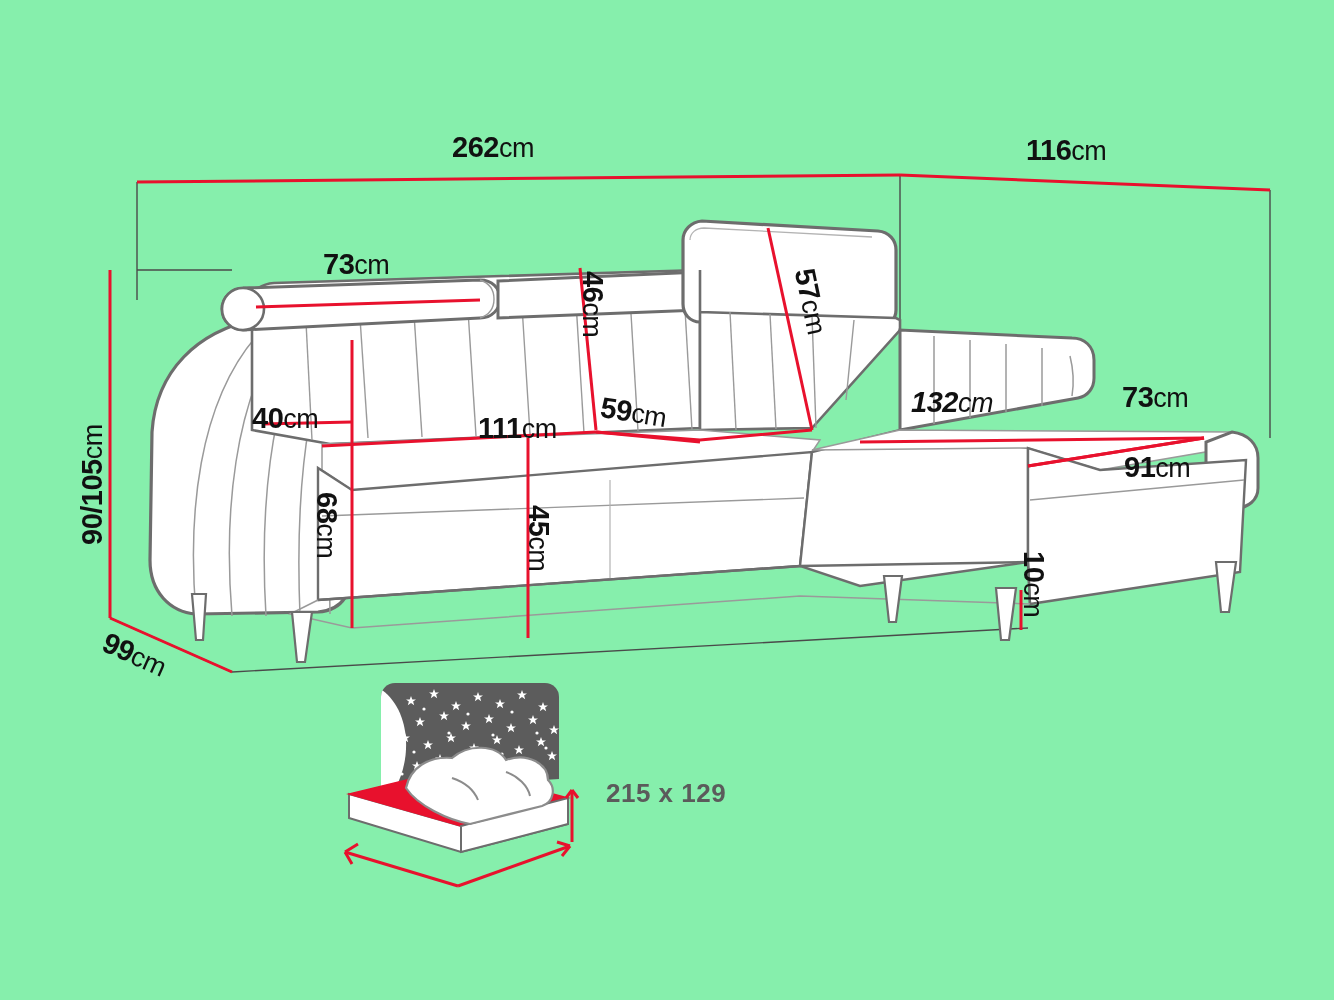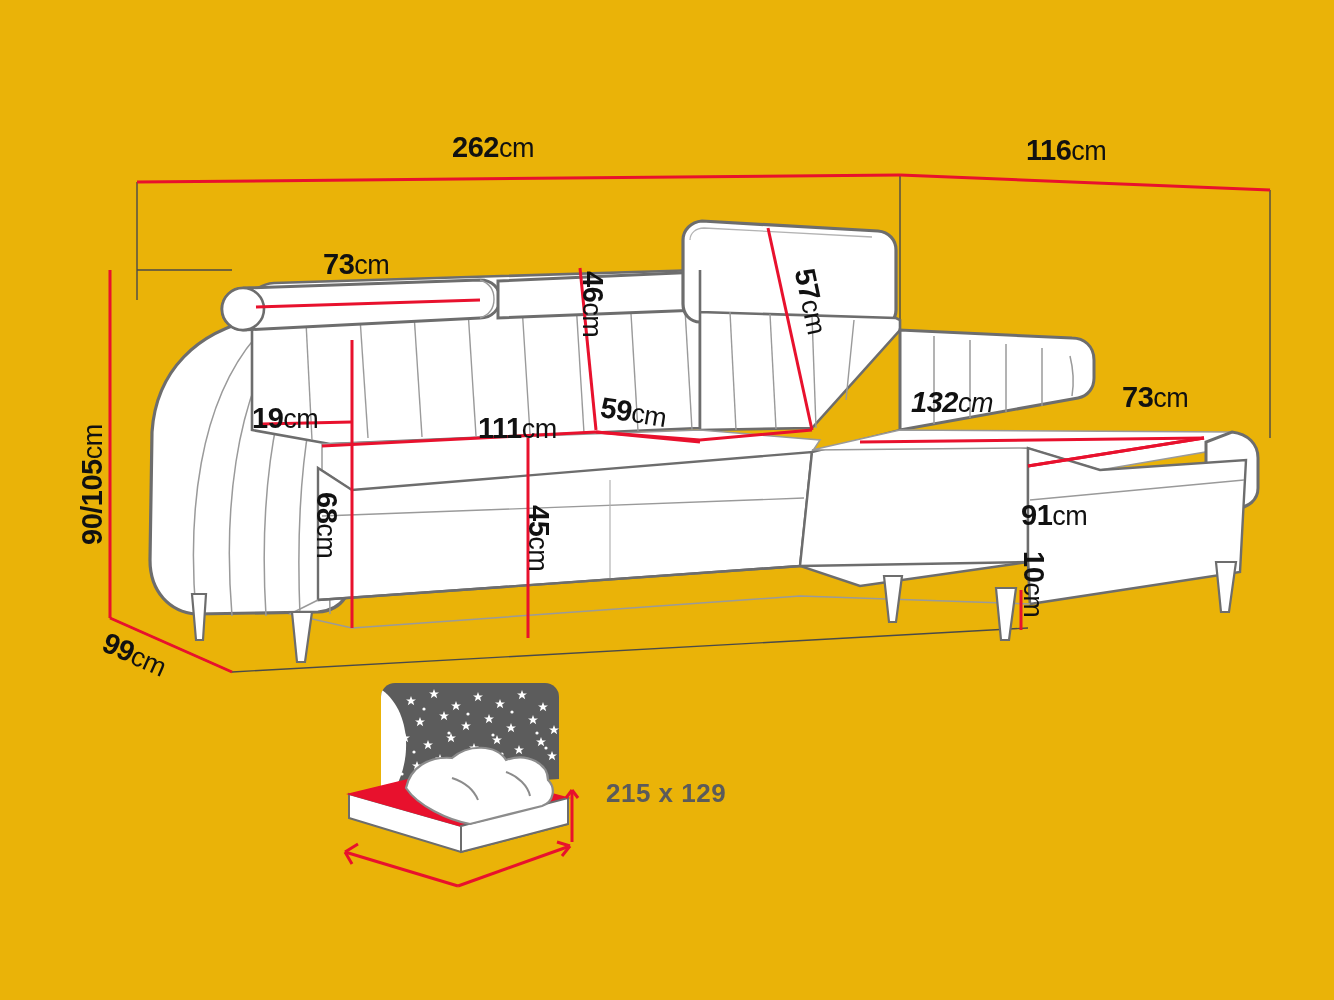--- a/index.html
+++ b/index.html
@@ -11,21 +11,21 @@
   body {
     width: 1334px;
     height: 1000px;
     overflow: hidden;
     font-family: "Liberation Sans", sans-serif;
   }
   #stage {
     position: relative;
     width: 1334px;
     height: 1000px;
-    background: #eab308;
+    background: #86efac;
   }
   #diagram {
     position: absolute;
     left: 0;
     top: 0;
     width: 1334px;
     height: 1000px;
   }
   
   .dim-label {
@@ -324,40 +324,40 @@
 
   <div class="dim-label" style="left:818px; top:266px; transform:rotate(78deg);">
     <span class="num">57</span><span class="unit">cm</span>
   </div>
 
   <div class="dim-label" style="left:78px; top:545px; transform:rotate(-90deg);">
     <span class="num">90/105</span><span class="unit">cm</span>
   </div>
 
   <div class="dim-label" style="left:252px; top:404px;">
-    <span class="num">19</span><span class="unit">cm</span>
+    <span class="num">40</span><span class="unit">cm</span>
   </div>
 
   <div class="dim-label" style="left:478px; top:414px;">
     <span class="num">111</span><span class="unit">cm</span>
   </div>
 
   <div class="dim-label" style="left:603px; top:393px; transform:rotate(9deg);">
     <span class="num">59</span><span class="unit">cm</span>
   </div>
 
   <div class="dim-label" style="left:911px; top:388px;font-style:italic;">
     <span class="num">132</span><span class="unit">cm</span>
   </div>
 
   <div class="dim-label" style="left:1122px; top:383px;">
     <span class="num">73</span><span class="unit">cm</span>
   </div>
 
-  <div class="dim-label" style="left:1021px; top:453px;margin-top:48px;">
+  <div class="dim-label" style="left:1124px; top:453px;">
     <span class="num">91</span><span class="unit">cm</span>
   </div>
 
   <div class="dim-label" style="left:341px; top:492px; transform:rotate(90deg);">
     <span class="num">68</span><span class="unit">cm</span>
   </div>
 
   <div class="dim-label" style="left:553px; top:505px; transform:rotate(90deg);">
     <span class="num">45</span><span class="unit">cm</span>
   </div>

